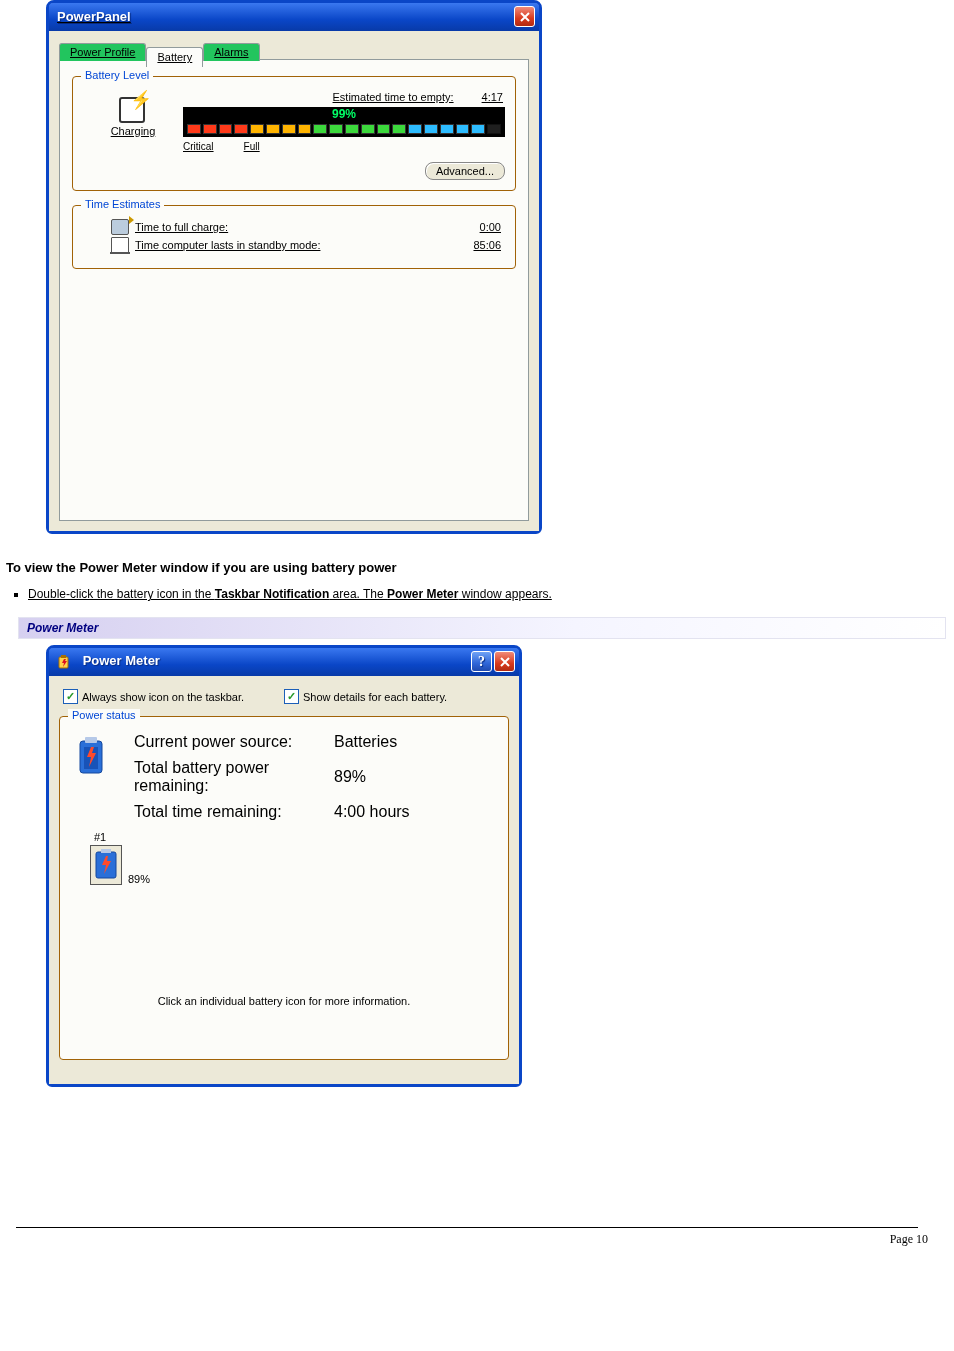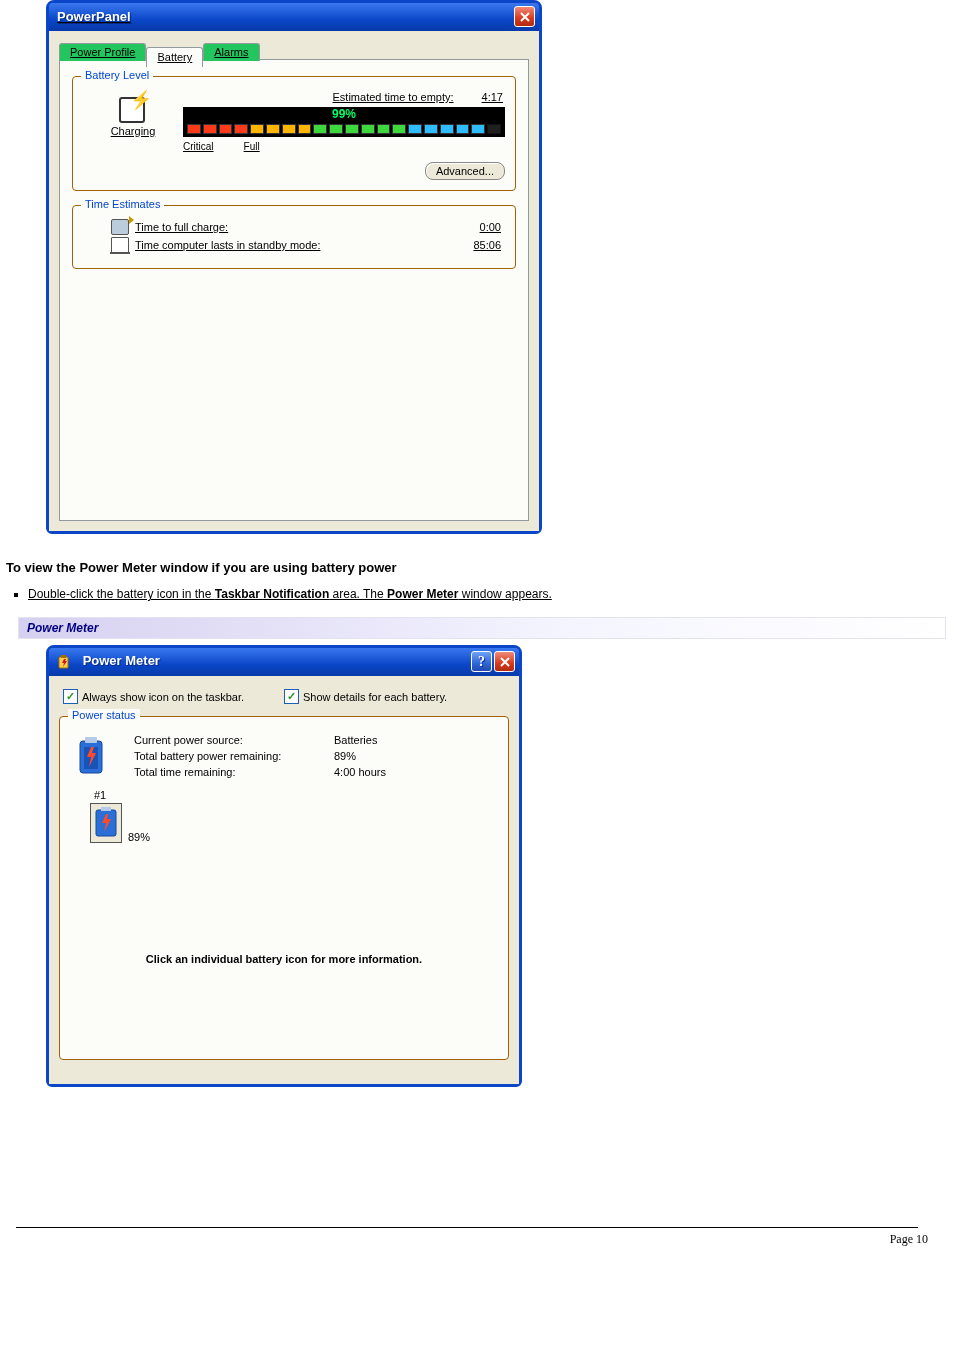--- a/index.html
+++ b/index.html
@@ -329,23 +329,23 @@
     align-items:center;
     justify-content:center;
     color:#2a9a2a;
     font-size:11px;
     line-height:1;
     font-weight:bold;
   }
   .ps-grid {
     display:grid;
     grid-template-columns: 60px 200px 120px;
-    row-gap:2px;
+    row-gap:8px;
     align-items:center;
-    font-size:11px;
+    font-size:16px;
     padding: 4px 4px 0 4px;
   }
   .big-bat {
     grid-row: span 3;
     align-self:start;
     padding-top:2px;
   }
   .bat-svg{width:34px;height:42px;}
   .bat-slot {
     padding: 10px 0 0 20px;
@@ -362,21 +362,20 @@
   }
   .bat-slot .holder .frame {
     border:1px solid #555;
     padding:2px;
     background:#ece9d8;
   }
   .info-note {
     text-align:center;
     font-size:11px;
     padding: 110px 0 10px 0;
-    font-weight: bold;
   }
   
   .footer {
     position: relative;
     margin-top: 140px;
     text-align: right;
     font-family: "Times New Roman", serif;
     font-size: 12px;
     padding-right: 20px;
   }

